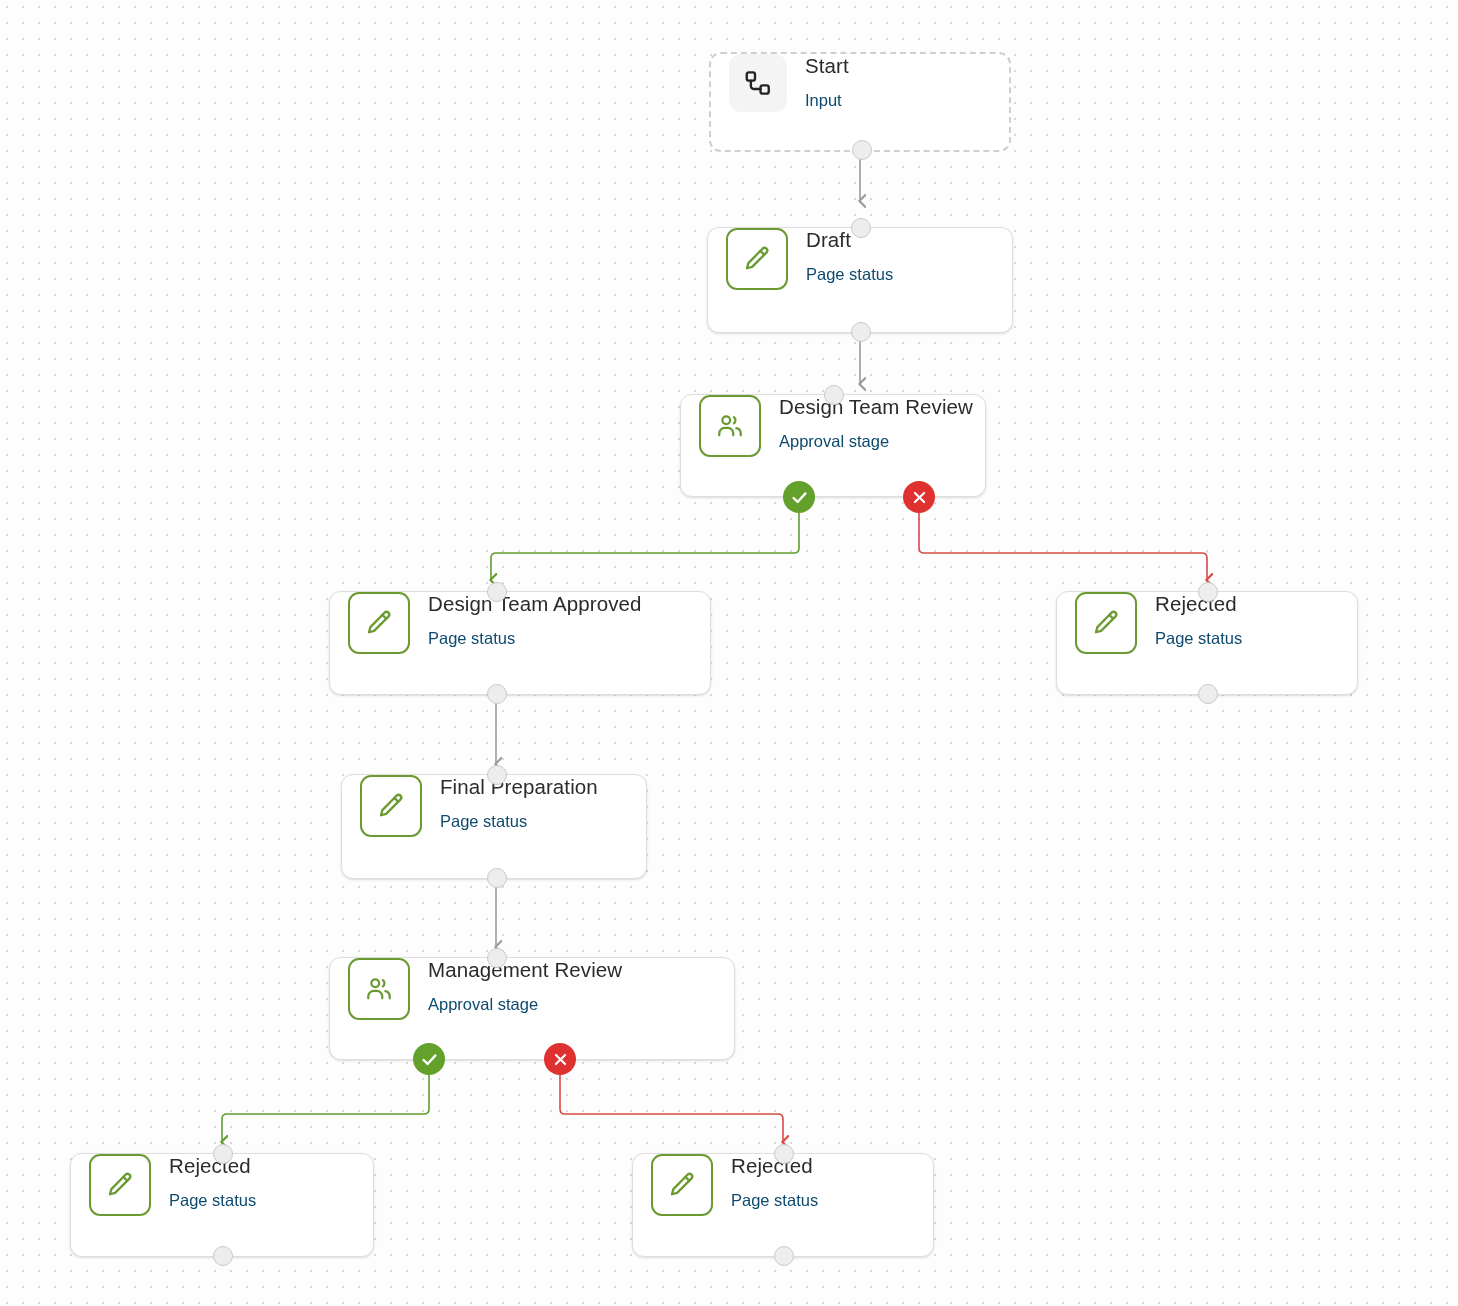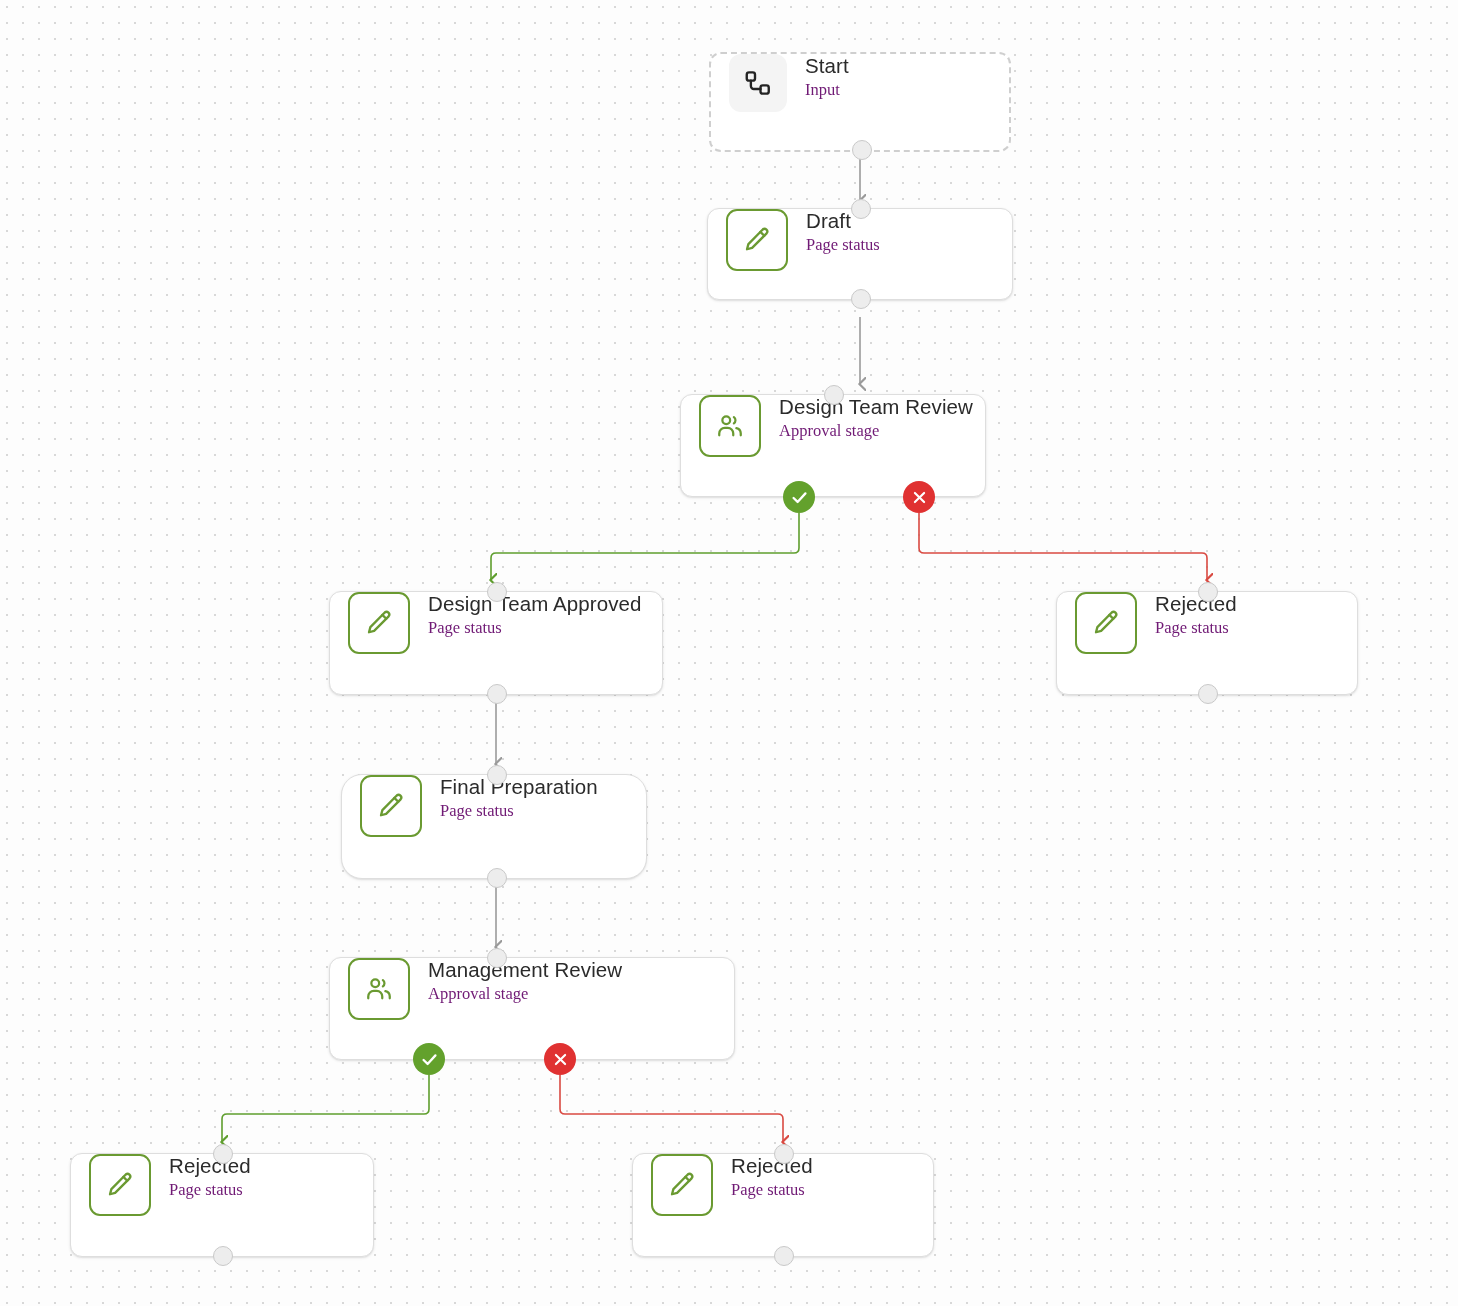--- a/index.html
+++ b/index.html
@@ -77,24 +77,23 @@
     line-height: 1.15;
   }
   .node-title {
     font-size: 20.5px;
     color: #2b2b2b;
     letter-spacing: 0.1px;
     white-space: nowrap;
   }
   .node-sub {
     font-size: 16.5px;
-    color: #701a75;
-    margin-top: 3px;
+    color: #0c4a6e;
+    margin-top: 13px;
     white-space: nowrap;
-    font-family: Liberation Serif, serif;
   }
 
   
   .port {
     position: absolute;
     width: 20px;
     height: 20px;
     border-radius: 50%;
     background: #ededed;
     border: 1px solid #c9c9c9;
@@ -158,21 +157,21 @@
         <path d="M6.3 10.1 v4.3 a2.4 2.4 0 0 0 2.4 2.4 H14"></path>
       </svg>
     </div>
     <div class="node-text">
       <span class="node-title">Start</span>
       <span class="node-sub">Input</span>
     </div>
     <div class="port" style="left:141px; bottom:-10px;"></div>
   </div>
 
-  <div class="node" style="left:707px; top:208px; width:306px; height:92px;">
+  <div class="node" style="left:707px; top:227px; width:306px; height:106px;">
     <div class="node-icon">
       <svg width="30" height="30" viewBox="0 0 24 24" fill="none" stroke="#6a9a31" stroke-width="1.85" stroke-linecap="round" stroke-linejoin="round">
         <path d="M16.6 3.6 a2.2 2.2 0 0 1 3.1 3.1 L8.1 18.3 L4 19.4 L5.1 15.3 Z"></path>
         <path d="M14.7 5.5 L17.8 8.6"></path>
       </svg>
     </div>
     <div class="node-text">
       <span class="node-title">Draft</span>
       <span class="node-sub">Page status</span>
     </div>
@@ -200,21 +199,21 @@
     <svg width="19" height="19" viewBox="0 0 24 24" fill="none" stroke="#ffffff" stroke-width="2.9" stroke-linecap="round" stroke-linejoin="round">
       <path d="M4.5 12.6 L9.6 17.6 L19.5 6.8"></path>
     </svg>
   </div>
   <div class="badge reject" style="left:903px; top:481px;">
     <svg width="17" height="17" viewBox="0 0 24 24" fill="none" stroke="#ffffff" stroke-width="3" stroke-linecap="round" stroke-linejoin="round">
       <path d="M5.5 5.5 L18.5 18.5 M18.5 5.5 L5.5 18.5"></path>
     </svg>
   </div>
 
-  <div class="node" style="left:329px; top:591px; width:334px; height:104px;">
+  <div class="node" style="left:329px; top:591px; width:382px; height:104px;">
     <div class="node-icon">
       <svg width="30" height="30" viewBox="0 0 24 24" fill="none" stroke="#6a9a31" stroke-width="1.85" stroke-linecap="round" stroke-linejoin="round">
         <path d="M16.6 3.6 a2.2 2.2 0 0 1 3.1 3.1 L8.1 18.3 L4 19.4 L5.1 15.3 Z"></path>
         <path d="M14.7 5.5 L17.8 8.6"></path>
       </svg>
     </div>
     <div class="node-text">
       <span class="node-title">Design Team Approved</span>
       <span class="node-sub">Page status</span>
     </div>
@@ -230,21 +229,21 @@
       </svg>
     </div>
     <div class="node-text">
       <span class="node-title">Rejected</span>
       <span class="node-sub">Page status</span>
     </div>
     <div class="port" style="left:141px; top:-10px;"></div>
     <div class="port" style="left:141px; bottom:-10px;"></div>
   </div>
 
-  <div class="node" style="left:341px; top:774px; width:306px; height:105px;border-radius:21px;">
+  <div class="node" style="left:341px; top:774px; width:306px; height:105px;">
     <div class="node-icon">
       <svg width="30" height="30" viewBox="0 0 24 24" fill="none" stroke="#6a9a31" stroke-width="1.85" stroke-linecap="round" stroke-linejoin="round">
         <path d="M16.6 3.6 a2.2 2.2 0 0 1 3.1 3.1 L8.1 18.3 L4 19.4 L5.1 15.3 Z"></path>
         <path d="M14.7 5.5 L17.8 8.6"></path>
       </svg>
     </div>
     <div class="node-text">
       <span class="node-title">Final Preparation</span>
       <span class="node-sub">Page status</span>
     </div>

